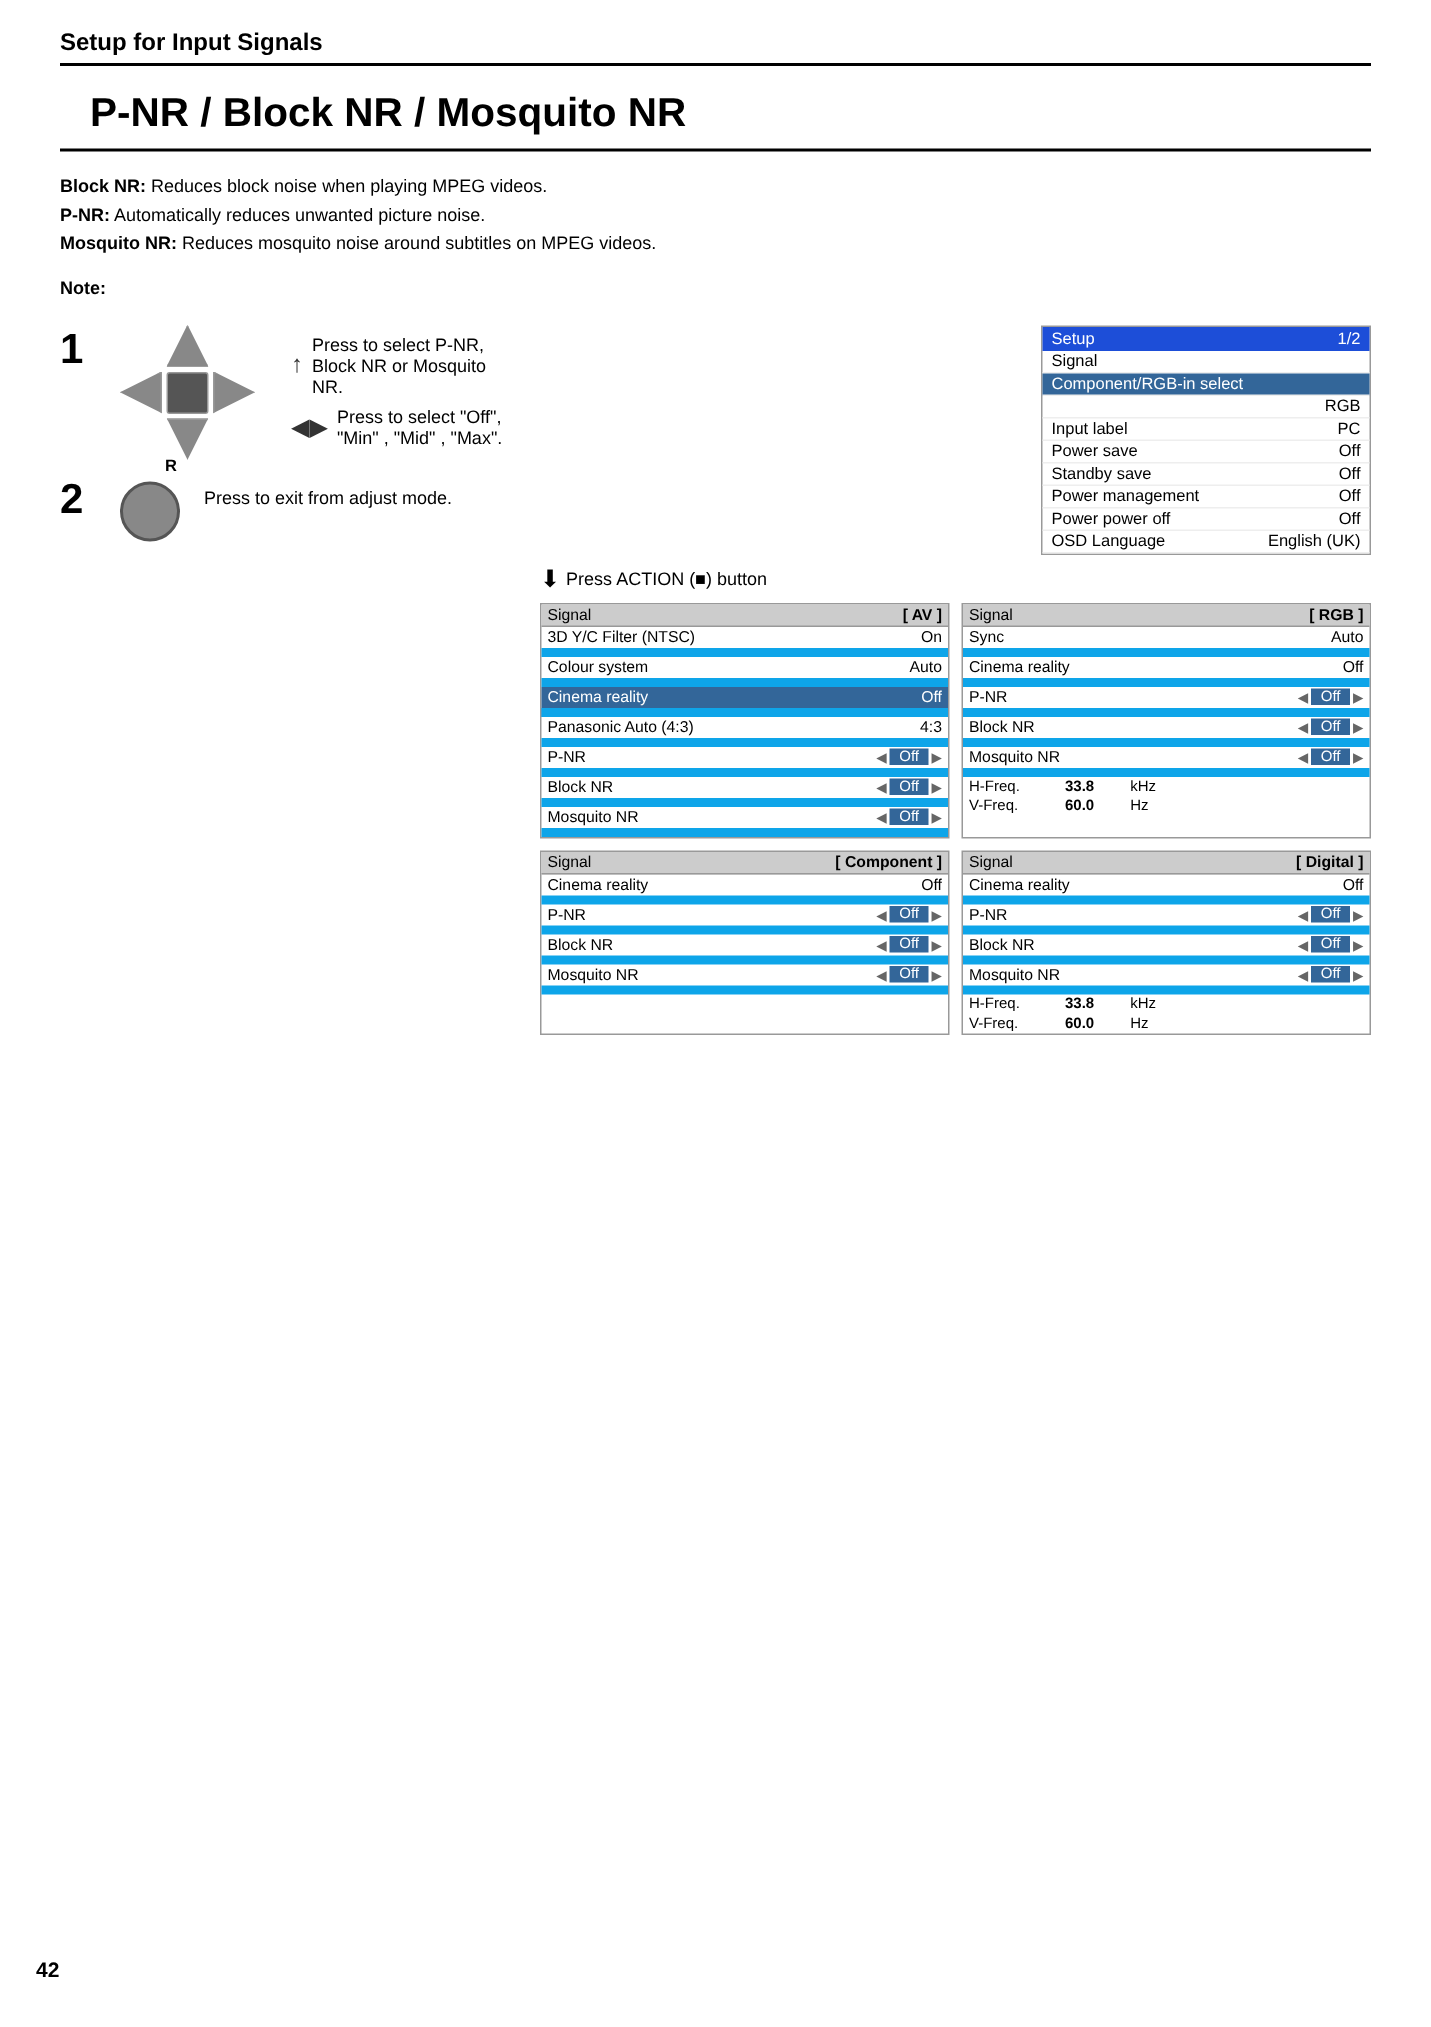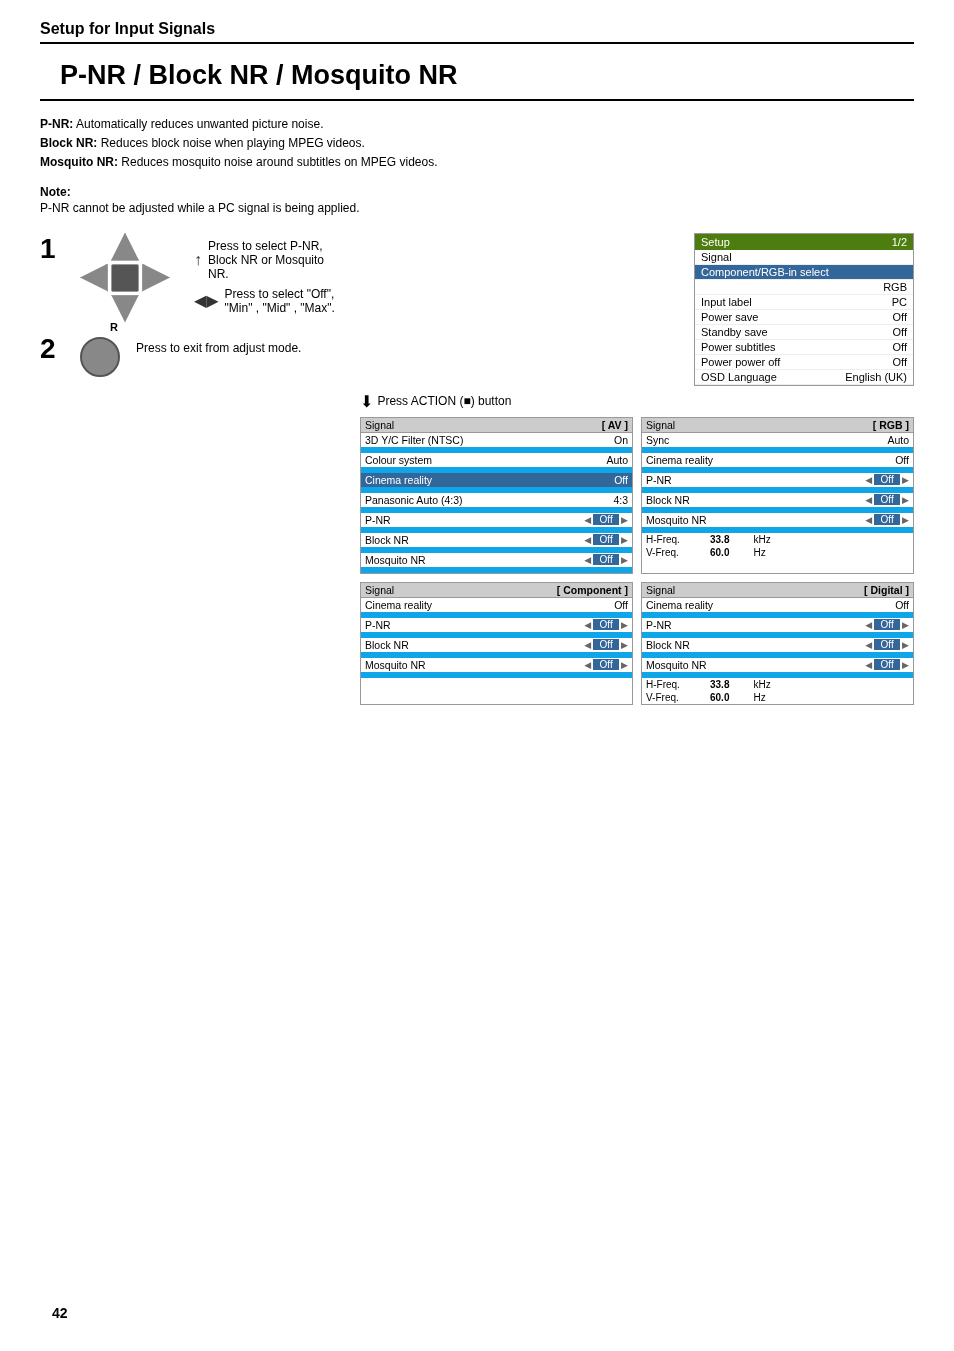--- a/index.html
+++ b/index.html
@@ -139,21 +139,21 @@
       flex: 1;
     }
 
     
     .osd-panel {
       border: 1px solid #999;
       font-size: 11px;
       margin-bottom: 10px;
     }
     .osd-header {
-      background: #4d7c0f;
+      background: #1d4ed8;
       color: #fff;
       padding: 2px 6px;
       display: flex;
       justify-content: space-between;
     }
     .osd-row {
       display: flex;
       justify-content: space-between;
       padding: 1px 6px;
       border-bottom: 1px solid #eee;
@@ -260,36 +260,35 @@
 <body>
 
 <div class="page-header">
   <h2>Setup for Input Signals</h2>
 </div>
 
 <div class="page-title">P-NR / Block NR / Mosquito NR</div>
 
 <div class="desc-block">
   <div>
+    <span class="label">Block NR:</span>
+    <span>Reduces block noise when playing MPEG videos.</span>
+  </div>
+  <div>
     <span class="label">P-NR:</span>
     <span>Automatically reduces unwanted picture noise.</span>
-  </div>
-  <div>
-    <span class="label">Block NR:</span>
-    <span>Reduces block noise when playing MPEG videos.</span>
   </div>
   <div>
     <span class="label">Mosquito NR:</span>
     <span>Reduces mosquito noise around subtitles on MPEG videos.</span>
   </div>
 </div>
 
 <div class="note-block">
   <div class="note-title">Note:</div>
-  <div>P-NR cannot be adjusted while a PC signal is being applied.</div>
 </div>
 
 <div class="content-area">
 
   <div class="left-area">
 
     <div class="step-row">
       <div class="step-number">1</div>
 
       <div style="position:relative; margin-right:8px;">
@@ -352,21 +351,21 @@
       </div>
       <div class="osd-row">
         <span class="osd-label">Power save</span>
         <span class="osd-value">Off</span>
       </div>
       <div class="osd-row">
         <span class="osd-label">Standby save</span>
         <span class="osd-value">Off</span>
       </div>
       <div class="osd-row">
-        <span class="osd-label">Power subtitles</span>
+        <span class="osd-label">Power management</span>
         <span class="osd-value">Off</span>
       </div>
       <div class="osd-row">
         <span class="osd-label">Power power off</span>
         <span class="osd-value">Off</span>
       </div>
       <div class="osd-row">
         <span class="osd-label">OSD Language</span>
         <span class="osd-value">English (UK)</span>
       </div>
@@ -554,15 +553,15 @@
           <span class="f-unit">Hz</span>
         </div>
       </div>
 
     </div>
 
   </div>
 
 </div>
 
-<div style="position:fixed; bottom:30px; left:52px;">
+<div style="position:fixed; bottom:30px; left:24px;">
   <span style="font-size:14px;font-weight:bold;">42</span>
 </div>
 
 </body></html>

